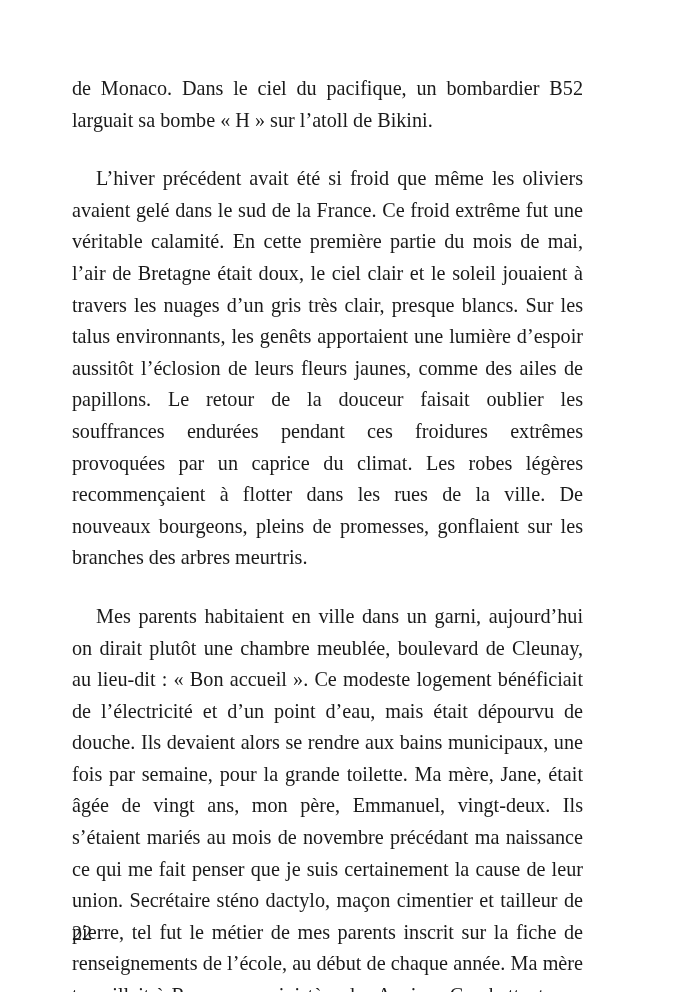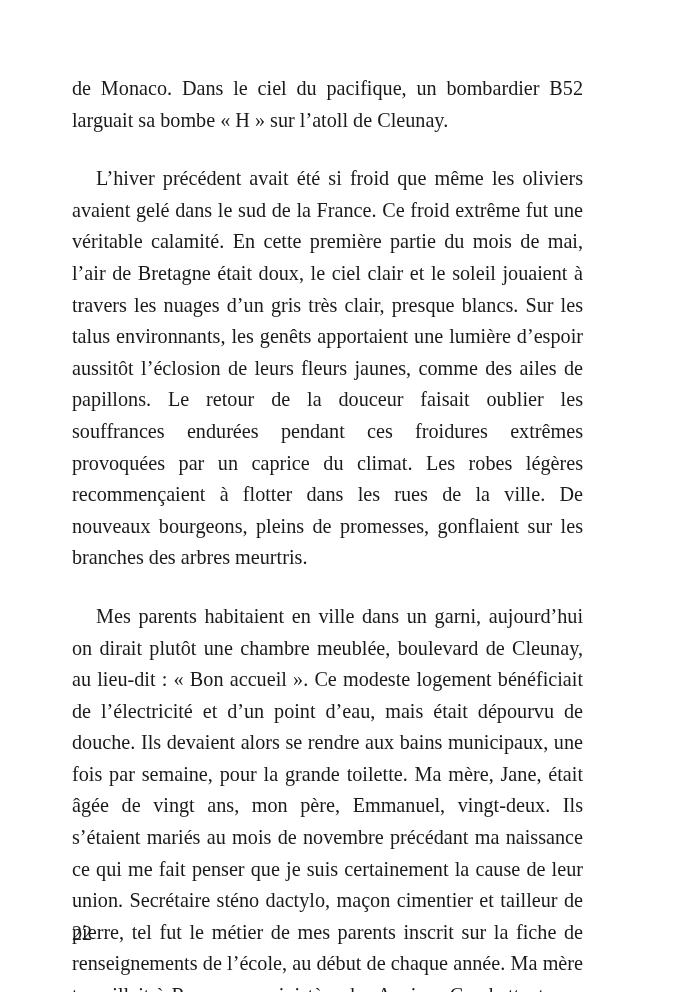--- a/index.html
+++ b/index.html
@@ -38,19 +38,19 @@
       top: 913px;
       font-size: 20px;
       line-height: 28px;
       margin-top: 6px;
     }
   </style>
 </head>
 <body>
 
 <div class="page">
-  <p class="para">de Monaco. Dans le ciel du pacifique, un bombardier B52 larguait sa bombe « H » sur l’atoll de Cleunay.</p>
+  <p class="para">de Monaco. Dans le ciel du pacifique, un bombardier B52 larguait sa bombe « H » sur l’atoll de Bikini.</p>
   <p class="para indent">L’hiver précédent avait été si froid que même les oliviers avaient gelé dans le sud de la France. Ce froid extrême fut une véritable calamité. En cette première partie du mois de mai, l’air de Bretagne était doux, le ciel clair et le soleil jouaient à travers les nuages d’un gris très clair, presque blancs. Sur les talus environnants, les genêts apportaient une lumière d’espoir aussitôt l’éclosion de leurs fleurs jaunes, comme des ailes de papillons. Le retour de la douceur faisait oublier les souffrances endurées pendant ces froidures extrêmes provoquées par un caprice du climat. Les robes légères recommençaient à flotter dans les rues de la ville. De nouveaux bourgeons, pleins de promesses, gonflaient sur les branches des arbres meurtris.</p>
   <p class="para indent">Mes parents habitaient en ville dans un garni, aujourd’hui on dirait plutôt une chambre meublée, boulevard de Cleunay, au lieu-dit : « Bon accueil ». Ce modeste logement bénéficiait de l’électricité et d’un point d’eau, mais était dépourvu de douche. Ils devaient alors se rendre aux bains municipaux, une fois par semaine, pour la grande toilette. Ma mère, Jane, était âgée de vingt ans, mon père, Emmanuel, vingt-deux. Ils s’étaient mariés au mois de novembre précédant ma naissance ce qui me fait penser que je suis certainement la cause de leur union. Secrétaire sténo dactylo, maçon cimentier et tailleur de pierre, tel fut le métier de mes parents inscrit sur la fiche de renseignements de l’école, au début de chaque année. Ma mère travaillait à Rennes au ministère des Anciens Combattants sur le boulevard de la Liberté. Mon père œuvrait sur des chantiers de construction dans tout le département.</p>
 
 </div>
 
 <div class="page-number">22</div>
 
 </body></html>

